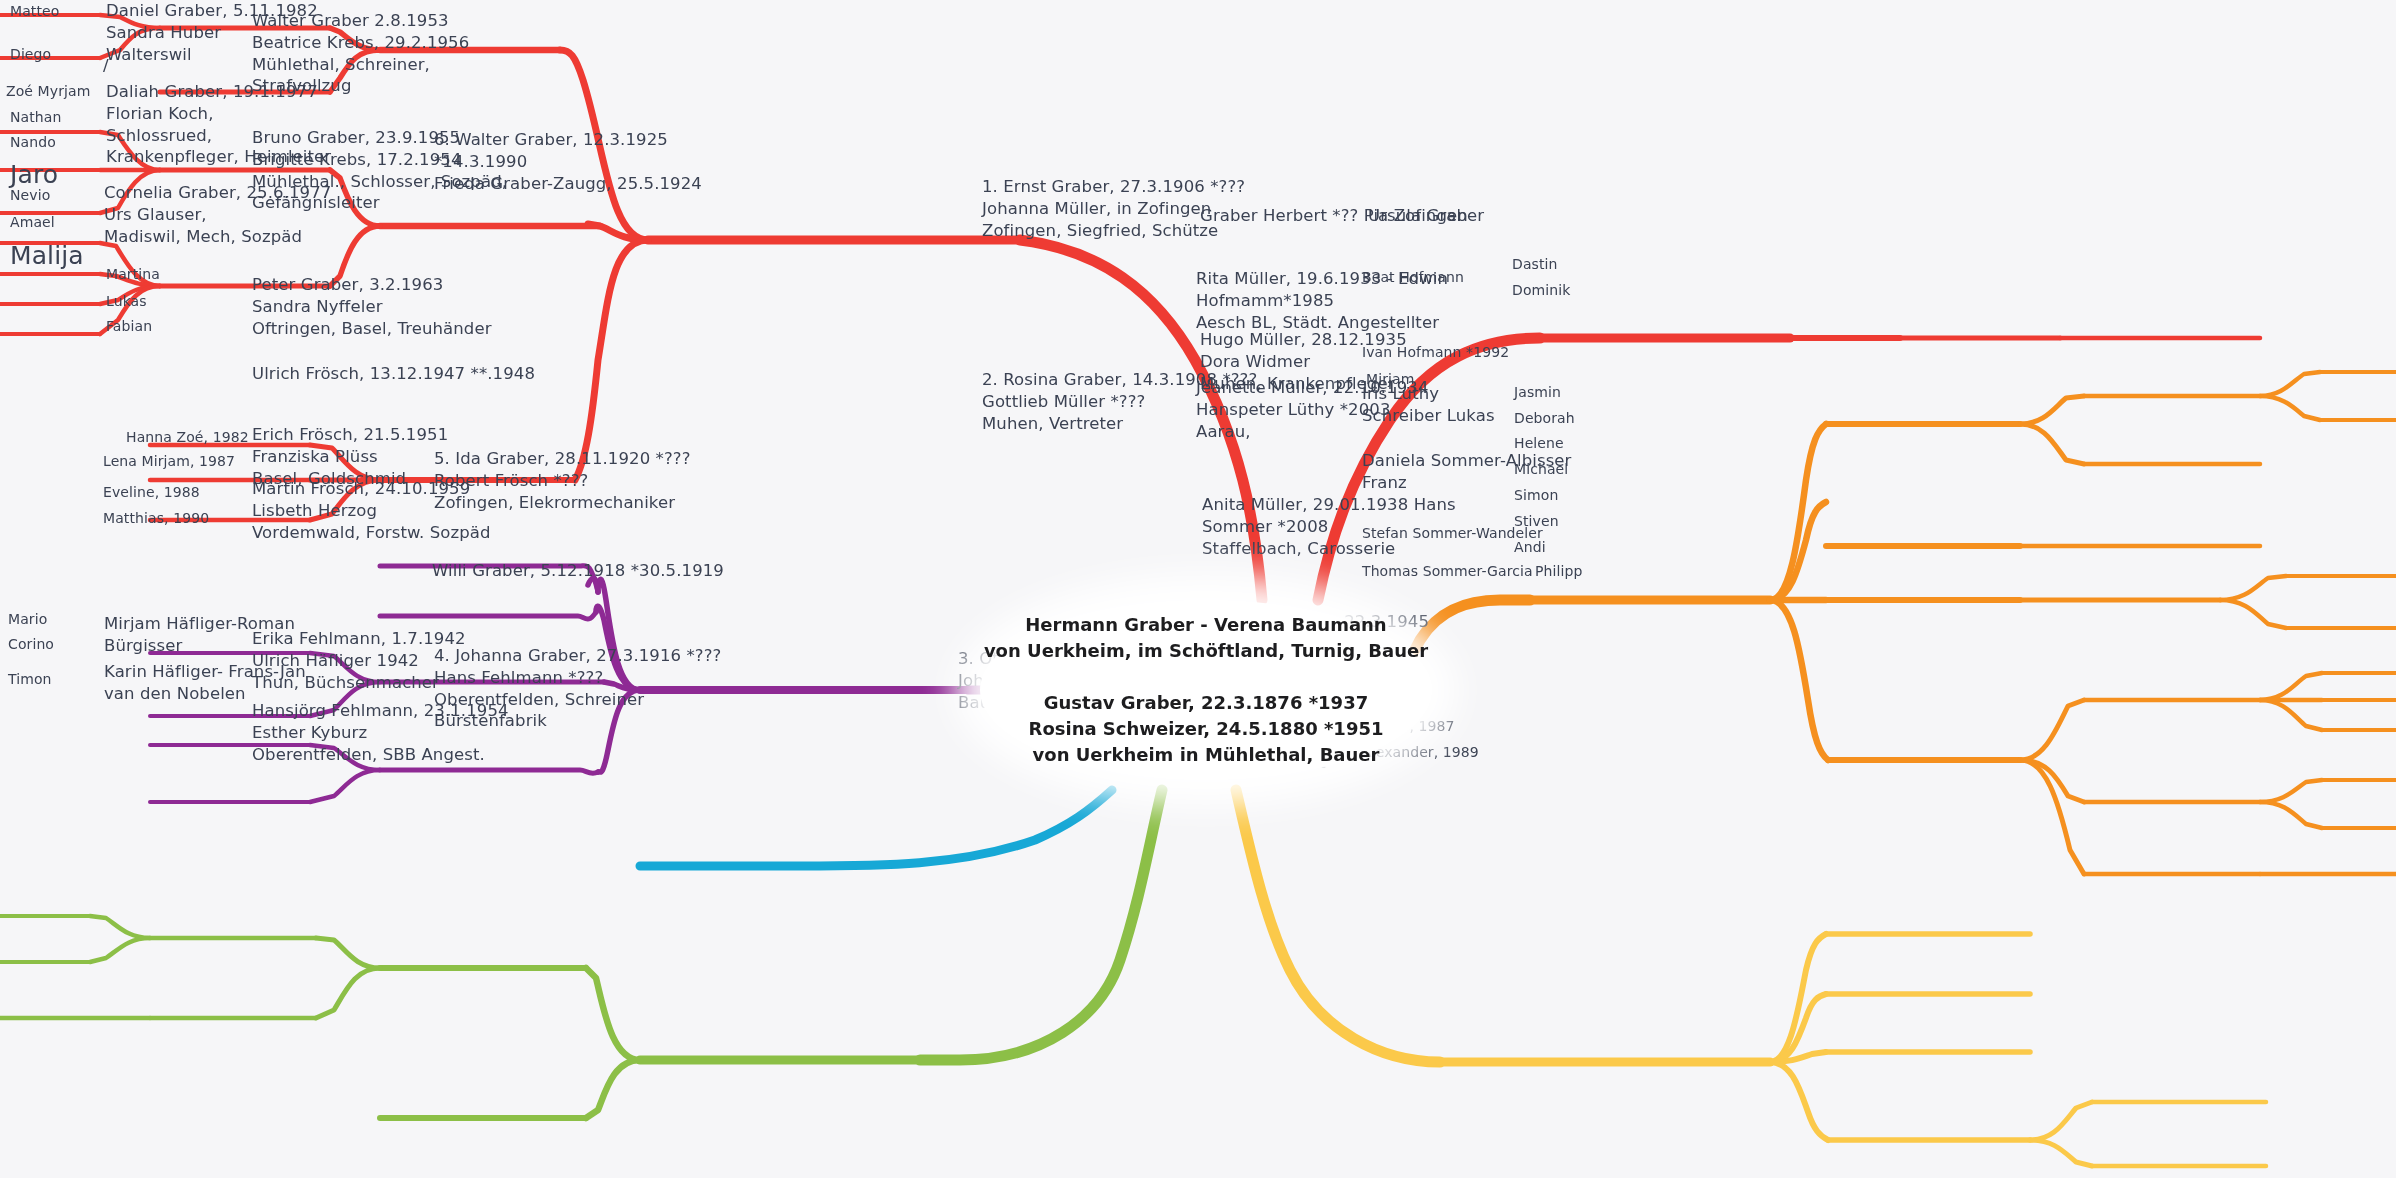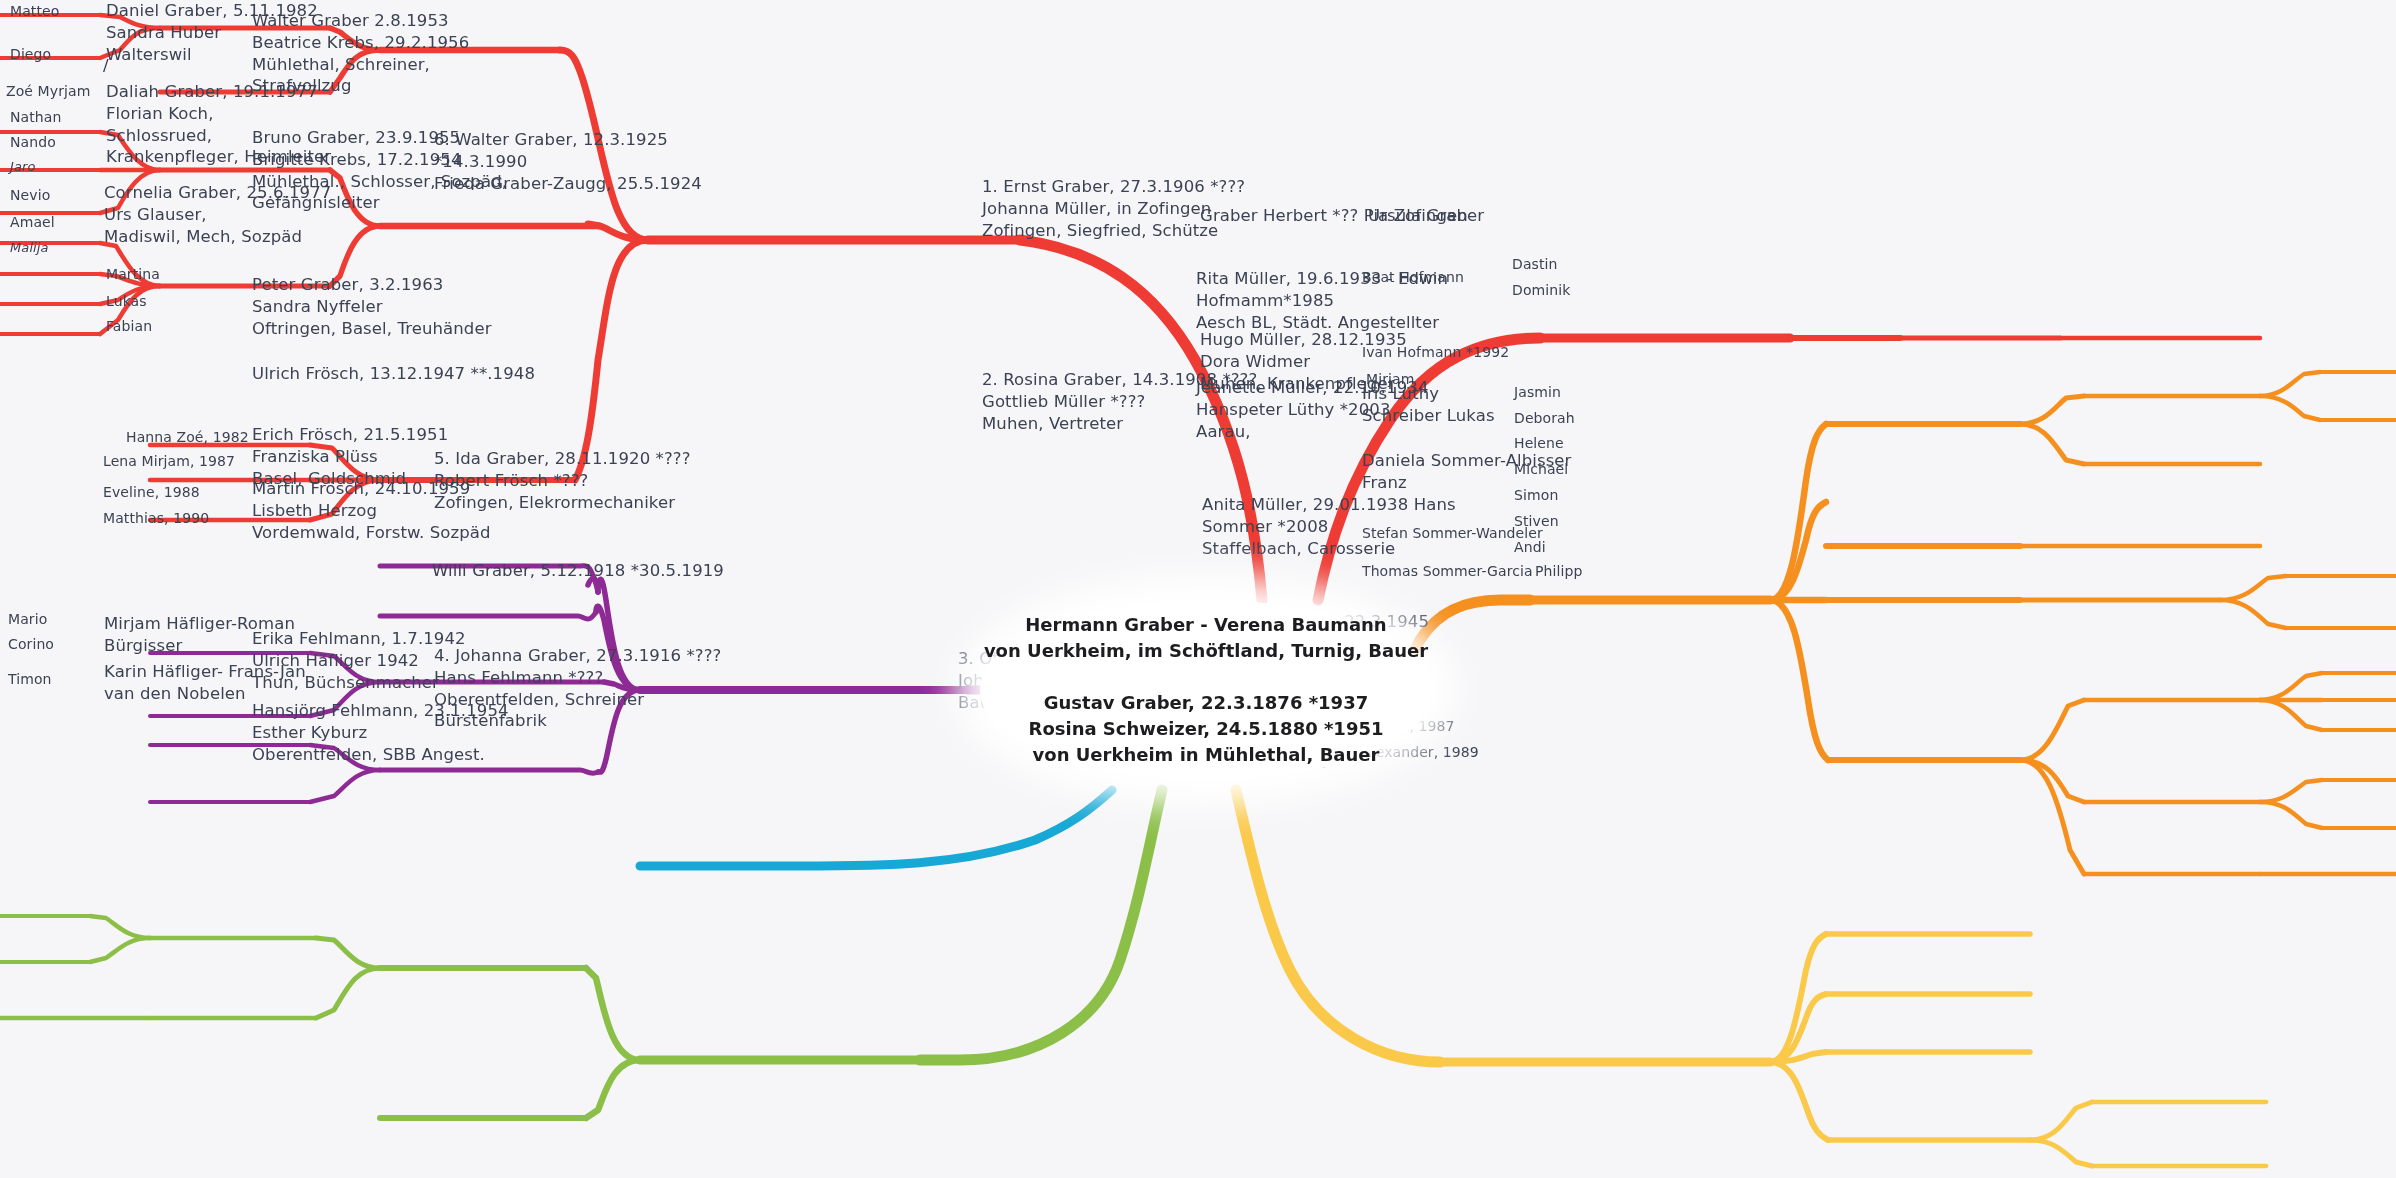--- a/index.html
+++ b/index.html
@@ -15,21 +15,21 @@
   svg.wires{position:absolute;left:0;top:0;width:2396px;height:1178px;pointer-events:none;}
   .node{
     position:absolute;
     font-size:16.5px;
     line-height:1.32;
     white-space:pre-line;
     color:#3b4253;
     letter-spacing:.1px;
   }
   .node.leaf{font-size:14px;}
-  .node.big{font-size:13px;font-style:italic;}
+  .node.big{font-size:25px;}
   .center-node{
     position:absolute;
     left:980px;top:600px;
     width:452px;height:180px;
     border-radius:50%/50%;
     background:#ffffff;
     box-shadow:0 0 34px 26px rgba(255,255,255,0.95);
     display:flex;align-items:center;justify-content:center;
     text-align:center;
     z-index:5;

